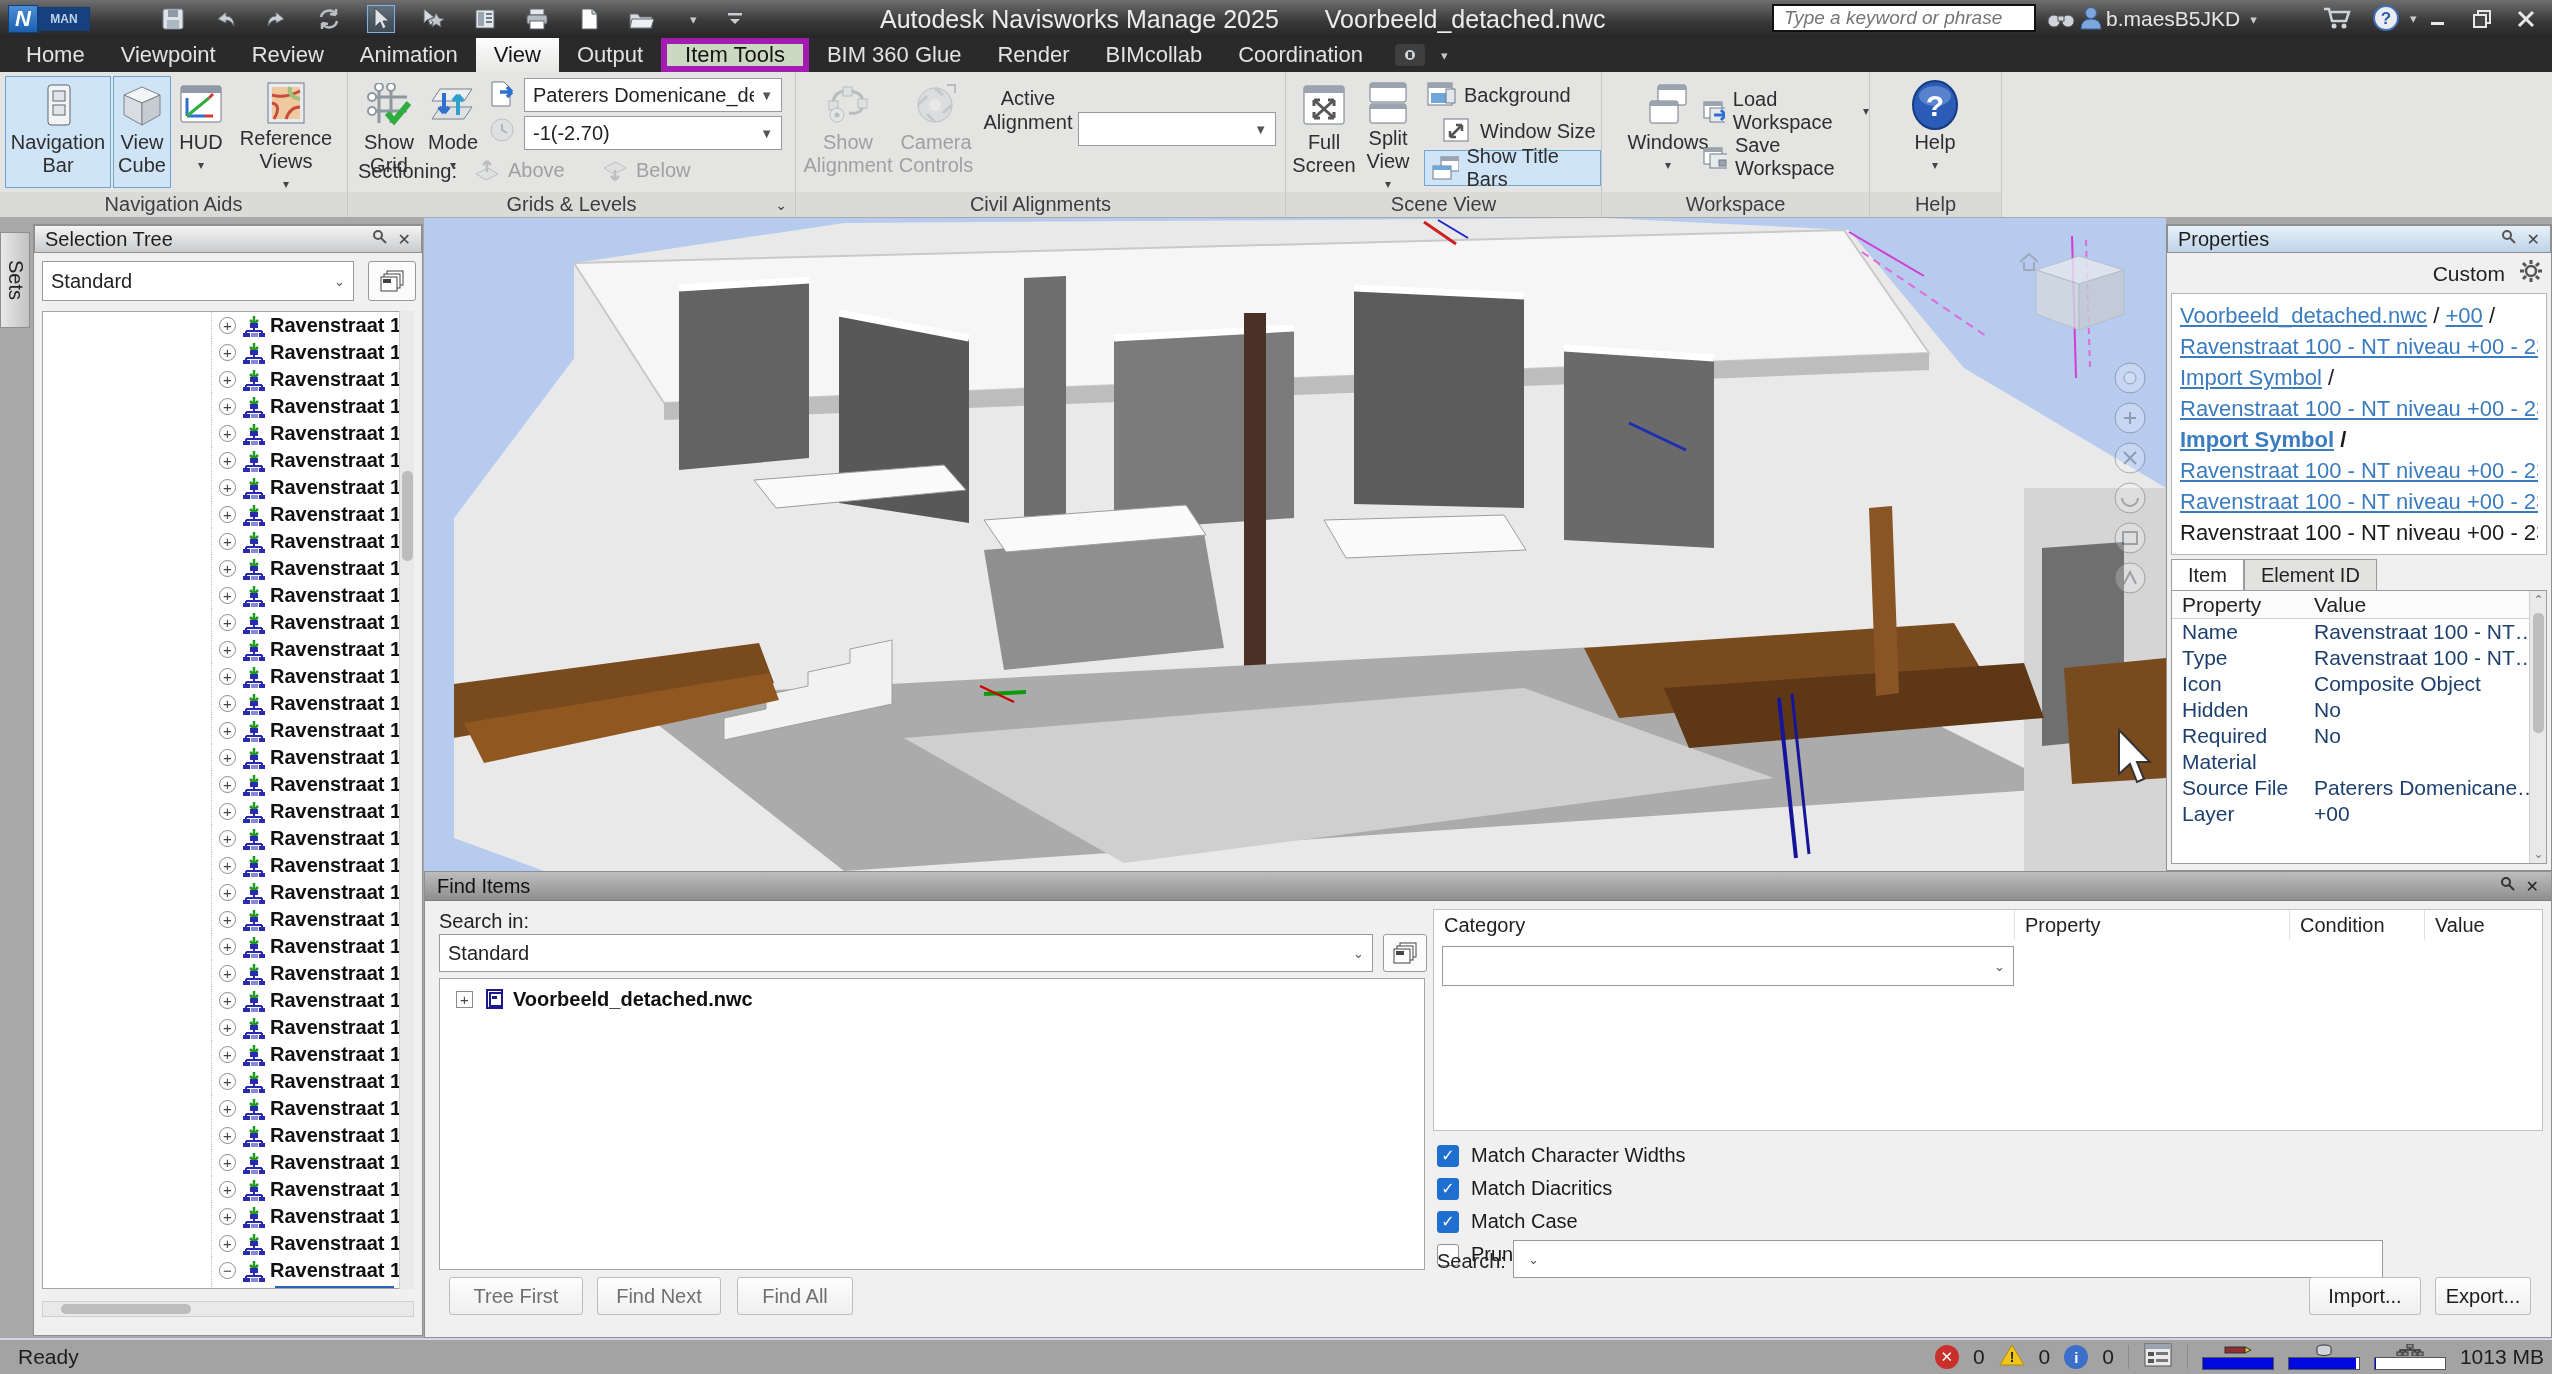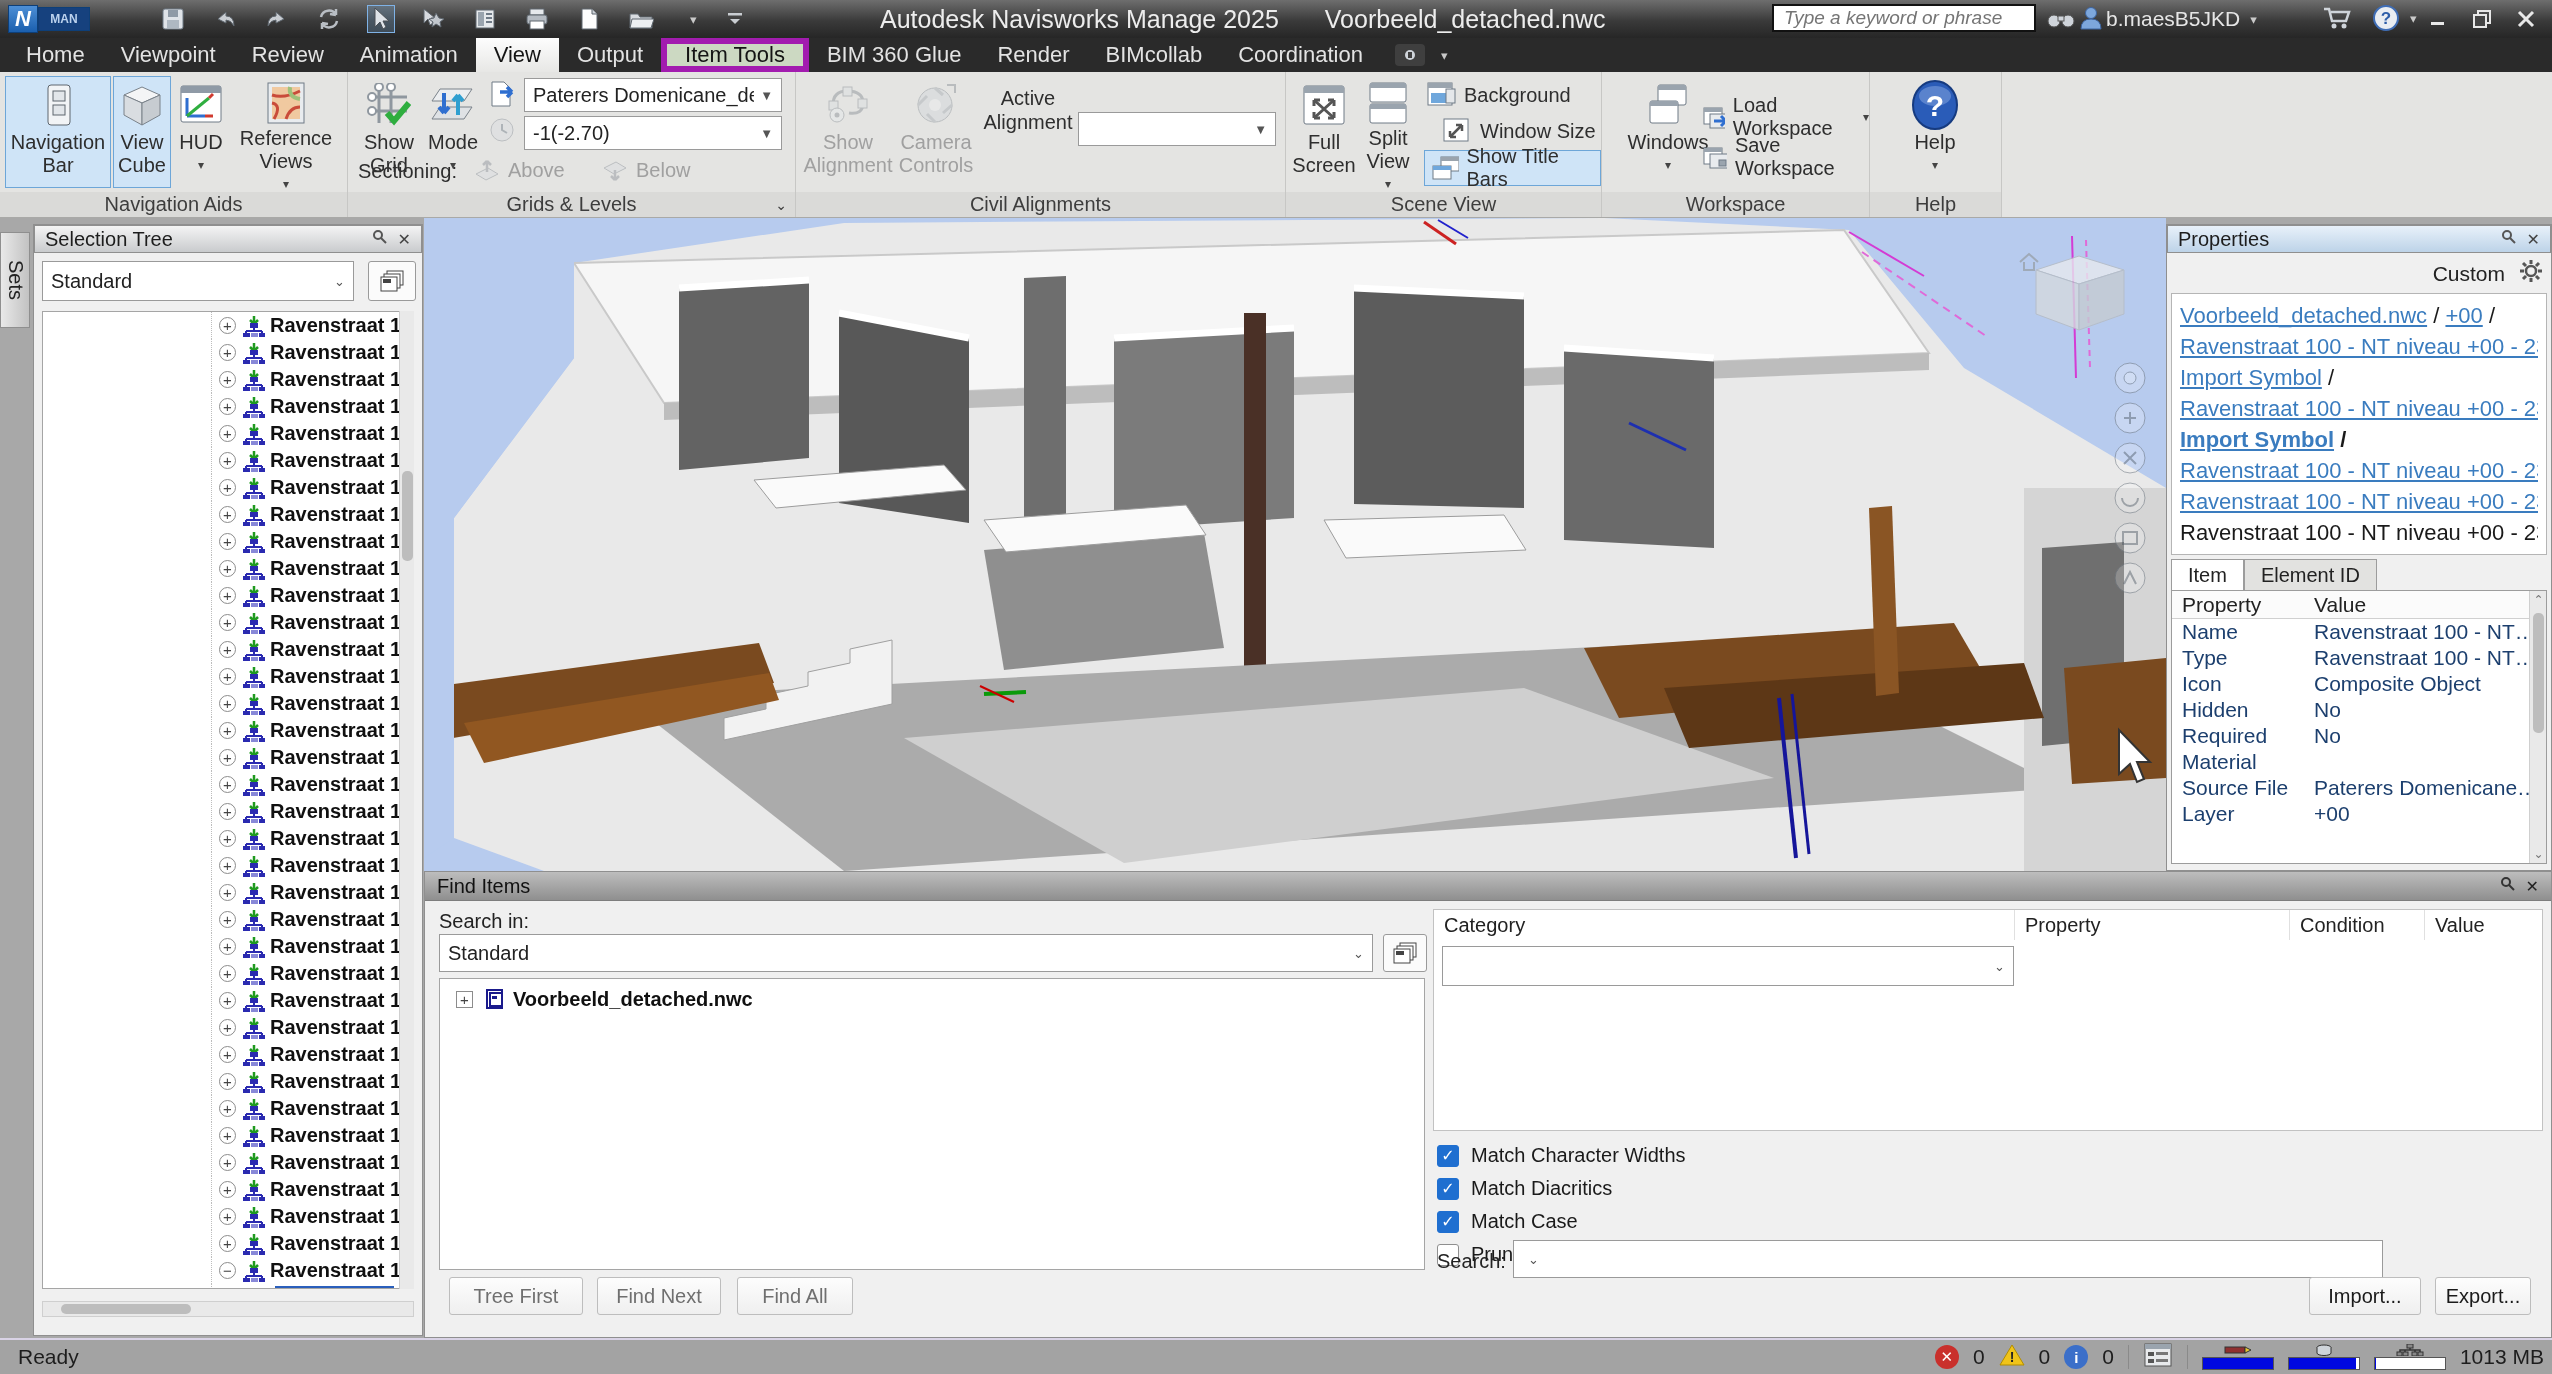--- a/index.html
+++ b/index.html
@@ -508,21 +508,21 @@
             <svg width="44" height="44">
               <rect x="12" y="2" width="28" height="20" rx="2" fill="#fff" stroke="#6f7a86"></rect>
               <rect x="12" y="2" width="28" height="5" fill="#9aa4ae"></rect>
               <rect x="4" y="18" width="28" height="22" rx="2" fill="#fff" stroke="#6f7a86"></rect>
               <rect x="4" y="18" width="28" height="5" fill="#9aa4ae"></rect>
             </svg>
           </span>
         <span>Windows</span>
         <span class="smallcaret">▾</span>
       </div>
-      <div class="inlinebtn" style="left:100px;top:22px">
+      <div class="inlinebtn" style="left:100px;top:16px">
         <svg width="28" height="26">
             <rect x="2" y="4" width="18" height="16" fill="#fff" stroke="#6f7a86"></rect>
             <rect x="2" y="4" width="18" height="4" fill="#9aa4ae"></rect>
             <rect x="8" y="10" width="18" height="14" fill="#e8ebee" stroke="#6f7a86"></rect>
             <path d="M12 17 L24 17 M24 17 L19 12 M24 17 L19 22" stroke="#2f6fd0" stroke-width="3" fill="none"></path>
           </svg>
         <span>Load Workspace</span>
         <span class="smallcaret">▾</span>
       </div>
       <div class="inlinebtn" style="left:100px;top:62px">

